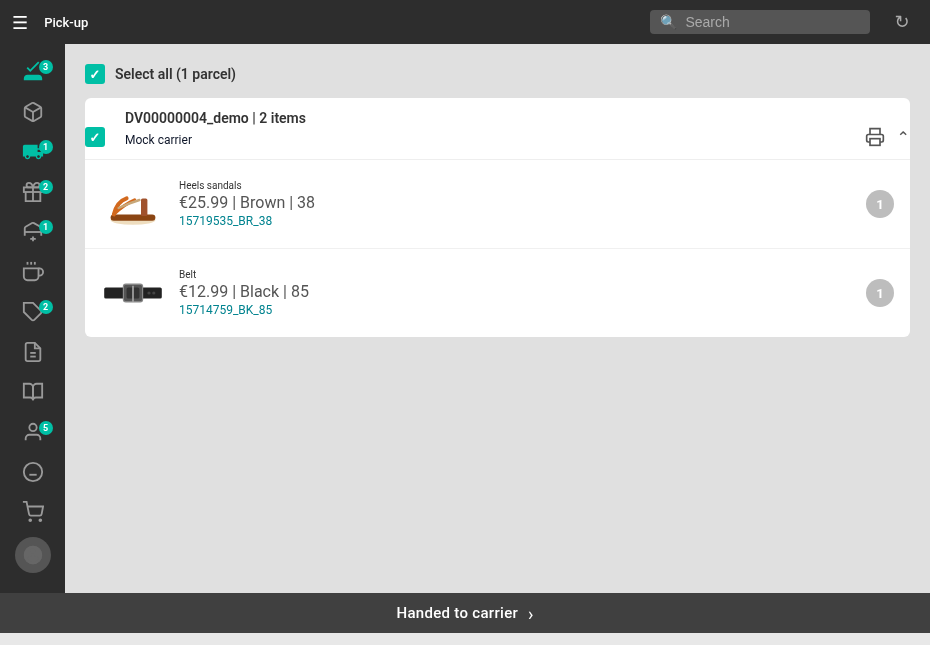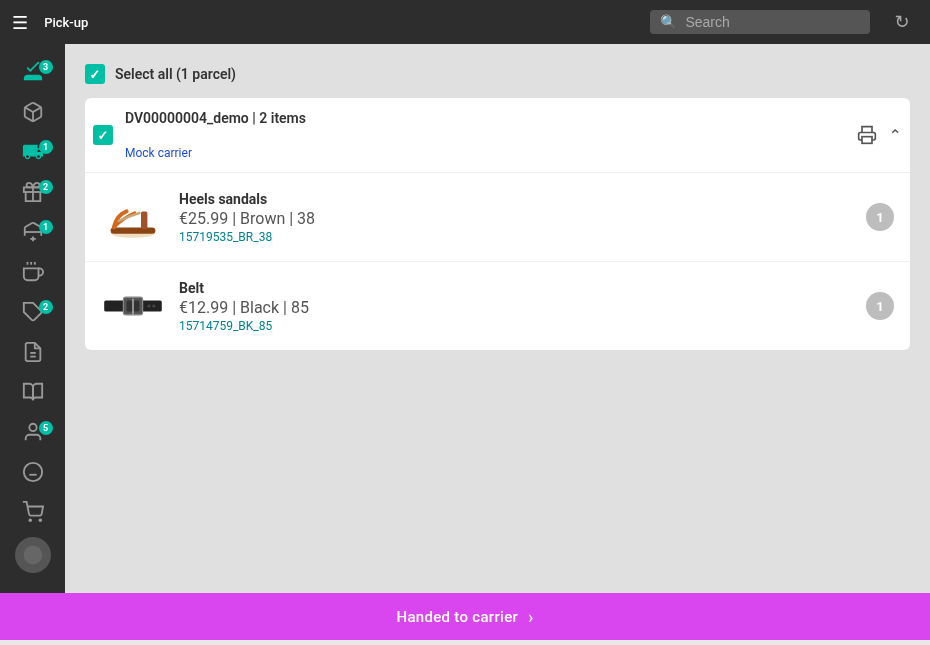--- a/index.html
+++ b/index.html
@@ -73,26 +73,26 @@
       flex-shrink: 0;
     }
     .checkbox-teal::after { content: '✓'; color: #fff; font-size: 13px; font-weight: bold; }
     .select-all-label { font-size: 14px; font-weight: 600; color: #333; }
 
     
     .parcel-card {
       background: #fff; border-radius: 6px; padding: 0; overflow: hidden;
     }
     .parcel-header {
-      display: flex; align-items: center; padding: 12px 8px; border-bottom: 1px solid #eee;
-      gap: 12px;
+      display: flex; align-items: flex-end; padding: 12px 0; border-bottom: 1px solid #eee;
+      gap: 20px;
     }
     .parcel-header-info { flex: 1; }
     .parcel-id { font-size: 14px; font-weight: 600; color: #333; }
-    .parcel-carrier { font-size: 12px; color: #1d4ed8; margin-top: 20px; }
+    .parcel-carrier { font-size: 12px; color: #0f172a; margin-top: 7px; }
     .parcel-actions { display: flex; align-items: center; gap: 12px; }
     .print-btn {
       background: none; border: none; cursor: pointer; color: #555; font-size: 18px;
       display: flex; align-items: center;
     }
     .collapse-btn {
       background: none; border: none; cursor: pointer; color: #555; font-size: 16px;
     }
 
     
@@ -100,32 +100,32 @@
       display: flex; align-items: center; padding: 12px 16px; border-bottom: 1px solid #f0f0f0;
       gap: 14px;
     }
     .item-row:last-child { border-bottom: none; justify-content: space-between; }
     .item-image {
       width: 64px; height: 64px; object-fit: contain;
       display: flex; align-items: center; justify-content: center;
       flex-shrink: 0;
     }
     .item-info { flex: 1; }
-    .item-name { font-size: 14px; font-weight: 700; color: #333; margin-bottom: 2px; }
+    .item-name { font-size: 10px; font-weight: 400; color: #333; margin-bottom: 2px; }
     .item-attrs { font-size: 16px; color: #555; margin-bottom: 2px; }
     .item-sku { font-size: 12px; color: #00838f; }
     .item-qty {
       width: 28px; height: 28px; border-radius: 50%; background: #bdbdbd;
       display: flex; align-items: center; justify-content: center;
       color: #fff; font-size: 13px; font-weight: bold; flex-shrink: 0;
     }
 
     
     .footer {
-      height: 47px; background: #d946ef;
+      height: 40px; background: #404040;
       display: flex; align-items: center; justify-content: center;
       gap: 10px; cursor: pointer;
     }
     .footer-label { color: #fff; font-size: 15px; font-weight: 500; letter-spacing: 0.3px; }
     .footer-arrow { color: #fff; font-size: 18px; }
   </style>
 </head>
 <body>
 
 <div class="topbar">

